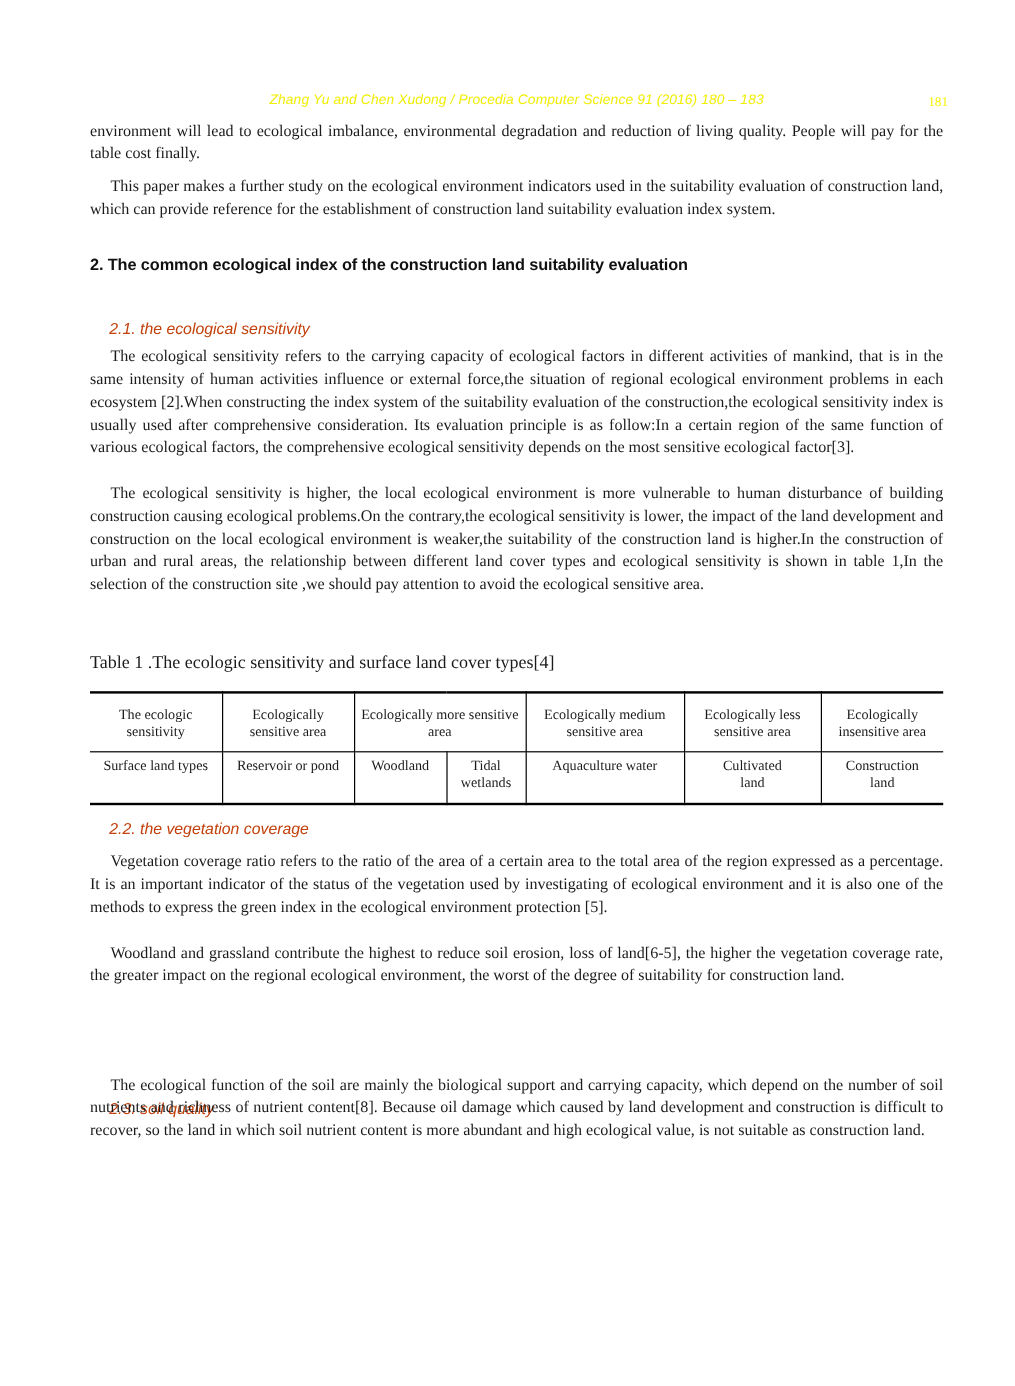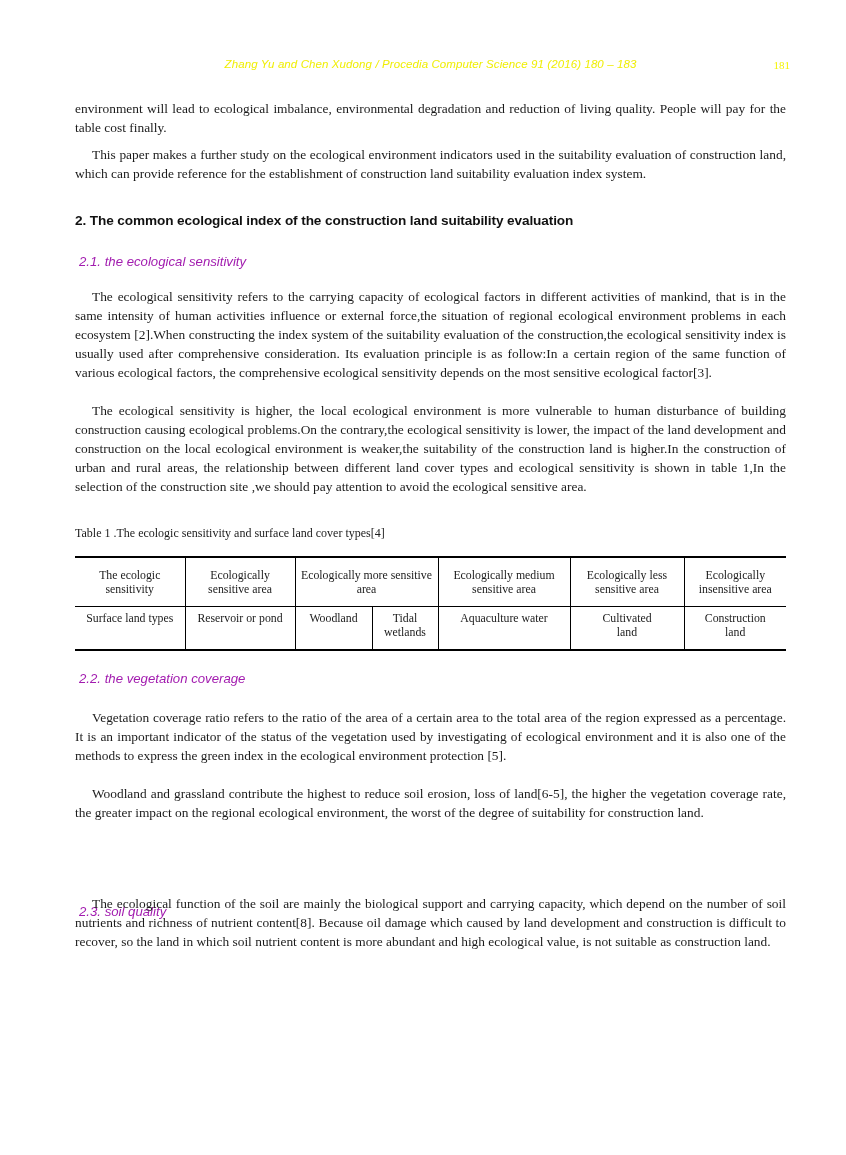--- a/index.html
+++ b/index.html
@@ -1,20 +1,20 @@
 <!DOCTYPE html>
 <html><head>
 <meta charset="utf-8">
 <style>
   html,body { margin:0; padding:0; background:#ffffff; }
   .page {
     position:relative; width:846px; height:1155px; background:#ffffff;
     font-family:"Liberation Serif", serif; color:#1b1b1b; overflow:hidden;
   }
-  .abs { position:absolute; left:75px; width:711px; }
+  .abs { position:absolute; left:75px; width:711px;margin-top:20px; }
 
   
   .running-header { top:57px; height:16px; }
   .rh-text {
     display:block; text-align:center;
     font:italic 11.5px/15px "Liberation Sans", sans-serif;
     color:#f0ee05; letter-spacing:0.1px;
   }
   .rh-page {
     position:absolute; right:-4px; top:1px;
@@ -28,25 +28,25 @@
   }
   .indent { text-indent:17px; }
 
   
   .h-section {
     font:bold 13.6px/17px "Liberation Sans", sans-serif;
     color:#111111; letter-spacing:-0.1px; margin:0;
   }
   .h-sub {
     font:italic 13.2px/16px "Liberation Sans", sans-serif;
-    color:#a21caf; margin:4px;
+    color:#c2410c; margin:16px;
   }
 
   
-  .tbl-caption { font-size:12px; line-height:14px; color:#1b1b1b; }
+  .tbl-caption { font-size:15px; line-height:14px; color:#1b1b1b; }
   table.eco {
     border-collapse:collapse; table-layout:fixed; width:711px;
     border-top:2.5px solid #000; border-bottom:2.5px solid #000;
     font:11.8px/14px "Liberation Serif", serif; color:#1b1b1b;
   }
   table.eco th, table.eco td {
     font-weight:normal; text-align:center; overflow:hidden;
   }
   table.eco th {
     height:44px; vertical-align:middle; padding:2px 3px;

